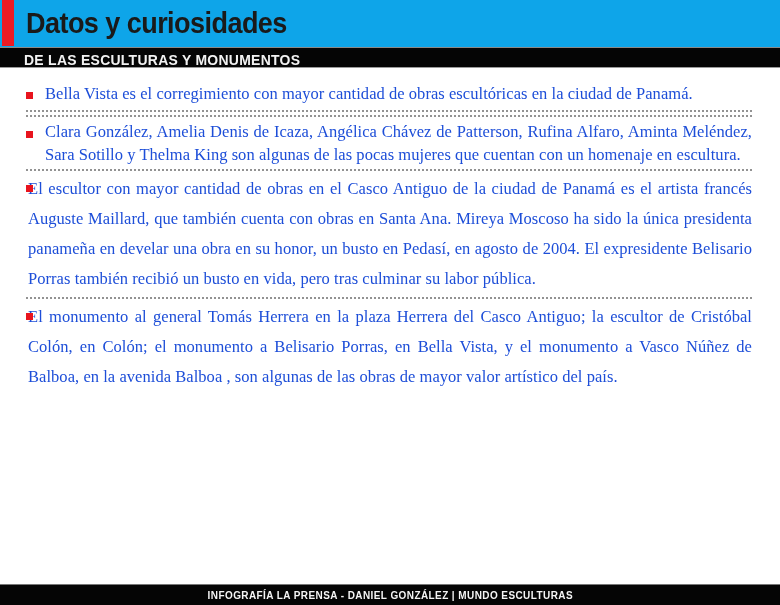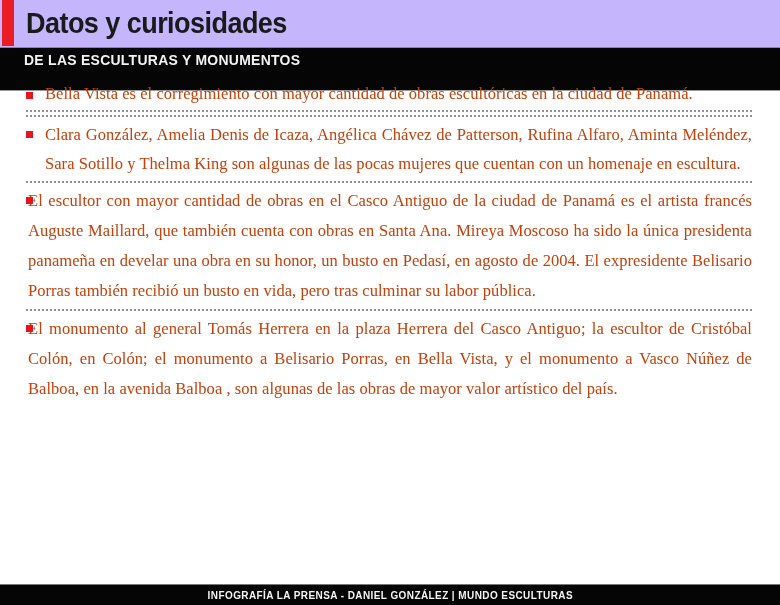--- a/index.html
+++ b/index.html
@@ -19,21 +19,21 @@
     width: 780px;
     height: 605px;
     background: #ffffff;
     box-sizing: border-box;
   }
 
   
   .header {
     position: relative;
     height: 47px;
-    background: #c4b5fd;
+    background: #0ea5e9;
   }
   .header-accent-bar {
     position: absolute;
     left: 2px;
     top: 0px;
     width: 12px;
     height: 46px;
     background: #ec1c24;
   }
   .header-title {
@@ -48,21 +48,21 @@
     color: #1a1a1a;
     transform: scaleX(0.90);
     transform-origin: left center;
     white-space: nowrap;
   }
 
   
   .subtitle-band {
     position: relative;
     width: 780px;
-    height: 44px;
+    height: 21px;
     background: #050505;
     border-top: 1px solid #8a8a8a;
     border-bottom: 1px solid #9a9a9a;
     box-sizing: border-box;
   }
   .subtitle-text {
     position: absolute;
     left: 24px;
     top: 3px;
     font-family: "Liberation Sans", sans-serif;
@@ -99,39 +99,39 @@
     top: 11px;
     width: 7px;
     height: 7px;
     background: #e8141e;
   }
 
   .fact-text {
     font-family: "Liberation Serif", serif;
     font-size: 16.5px;
     line-height: 26px;
-    color: #c2410c;
+    color: #1d4ed8;
     text-align: left;
     margin: 0;
     letter-spacing: 0.05px;
   }
 
   .fact-item.loose .fact-text {
     line-height: 30px;
     text-align: justify;
     padding-right: 6px;
   }
   .fact-item.loose {
     padding-right: 22px;
     padding-left: 28px;
   }
 
   .fact-item.justified .fact-text {
     text-align: justify;
-    line-height: 29px;
+    line-height: 23px;
   }
 
   .fact-sep {
     height: 0px;
     border-top: 2px dotted #6e6e6e;
     margin: 3px 28px 3px 26px;
     opacity: 0.75;
   }
 
   

